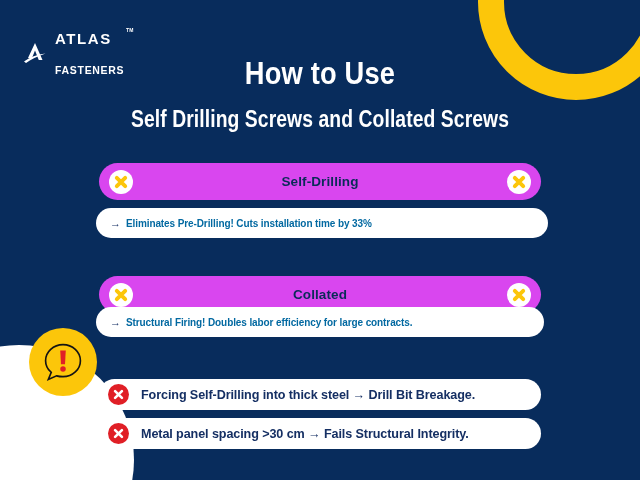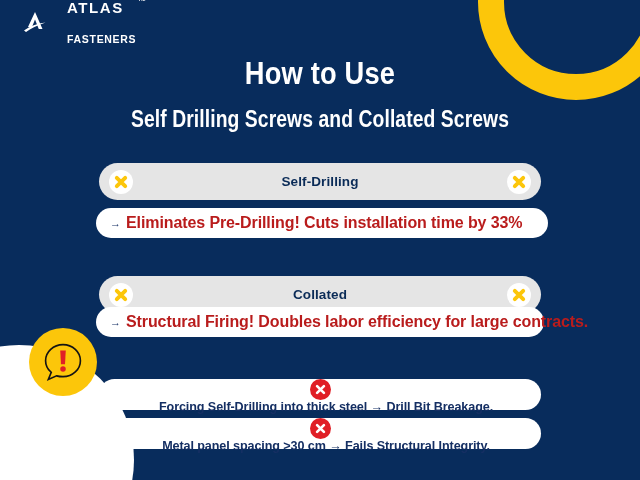--- a/index.html
+++ b/index.html
@@ -36,24 +36,24 @@
     height: 230px;
     border-radius: 50%;
     background: #ffffff;
     pointer-events: none;
   }
 
   
   .logo {
     position: absolute;
     left: 22px;
-    top: 0;
-    display: flex;
-    align-items: center;
-    gap: 19px;
+    top: 31px;
+    display: flex;
+    align-items: center;
+    gap: 7px;
   }
   .logo-mark { width: 26px; height: 26px; display: block; }
   .logo-text { display: flex; flex-direction: column; line-height: 1; }
   .logo-top {
     position: relative;
     color: #ffffff;
     font-size: 15px;
     font-weight: 700;
     letter-spacing: 1.6px;
   }
@@ -100,21 +100,21 @@
     font-stretch: condensed;
     transform: scaleX(0.84);
   }
 
   
   .bar {
     position: absolute;
     left: 99px;
     width: 442px;
     height: 37px;
-    background: #e5e5e5;
+    background: #d946ef;
     border-radius: 19px;
     display: flex;
     align-items: center;
     justify-content: space-between;
     padding: 0 10px;
     box-sizing: border-box;
   }
   .bar-label {
     flex: 1;
     text-align: center;
@@ -131,22 +131,22 @@
     left: 96px;
     height: 30px;
     background: #ffffff;
     border-radius: 15px;
     display: flex;
     align-items: center;
     padding: 0 14px;
     box-sizing: border-box;
   }
   .pill-text {
-    color: #b91c1c;
-    font-size: 16px;
+    color: #0369a1;
+    font-size: 10px;
     font-weight: 700;
     letter-spacing: -0.1px;
     white-space: nowrap;
   }
   .pill-arrow {
     color: #152F63;
     font-size: 11px;
     font-weight: 700;
     margin-right: 5px;
   }
@@ -155,21 +155,20 @@
   .warn {
     position: absolute;
     left: 99px;
     height: 31px;
     background: #ffffff;
     border-radius: 16px;
     display: flex;
     align-items: center;
     padding: 0 9px;
     box-sizing: border-box;
-    flex-direction: column;
   }
   .x-badge-red { width: 21px; height: 21px; display: block; flex: 0 0 21px; }
   .warn-text {
     margin-left: 12px;
     color: #152F63;
     font-size: 12.6px;
     font-weight: 700;
     letter-spacing: -0.1px;
     white-space: nowrap;
   }

